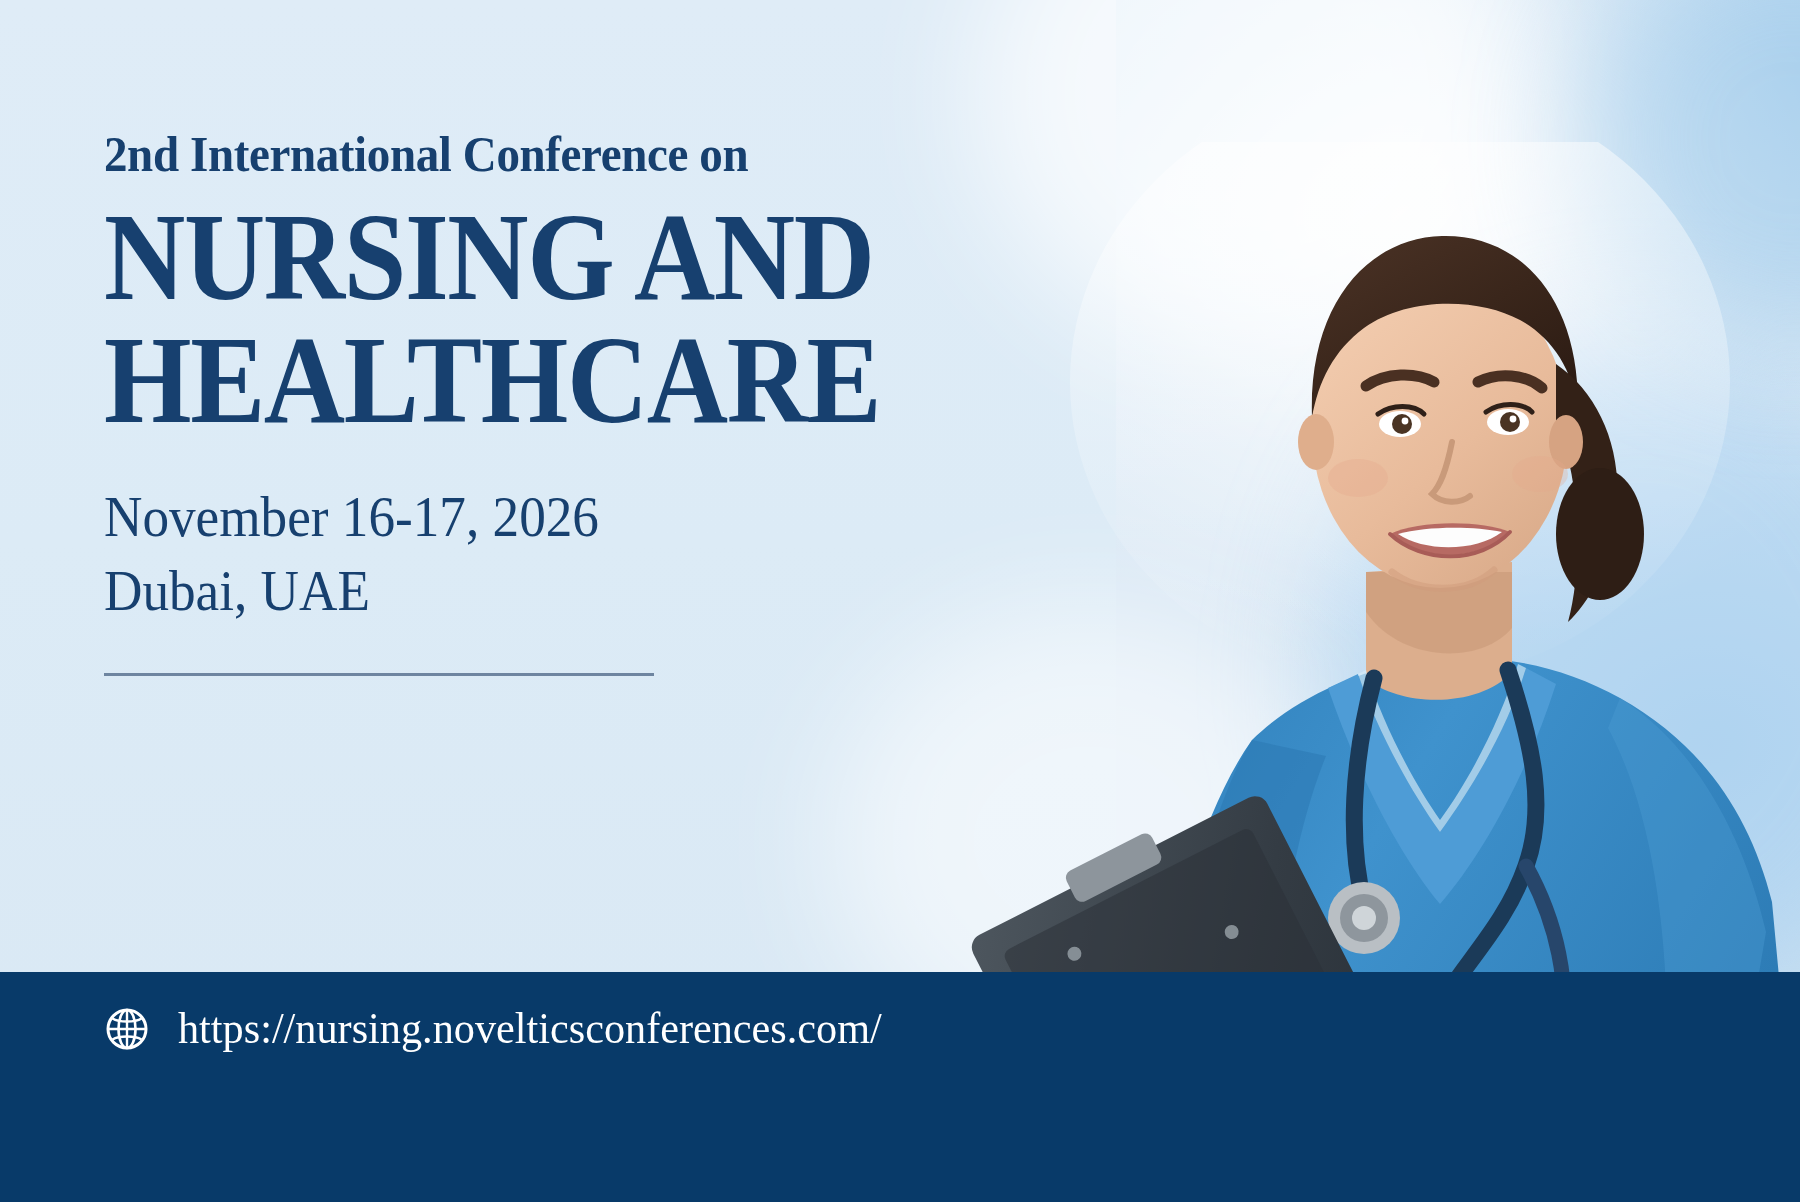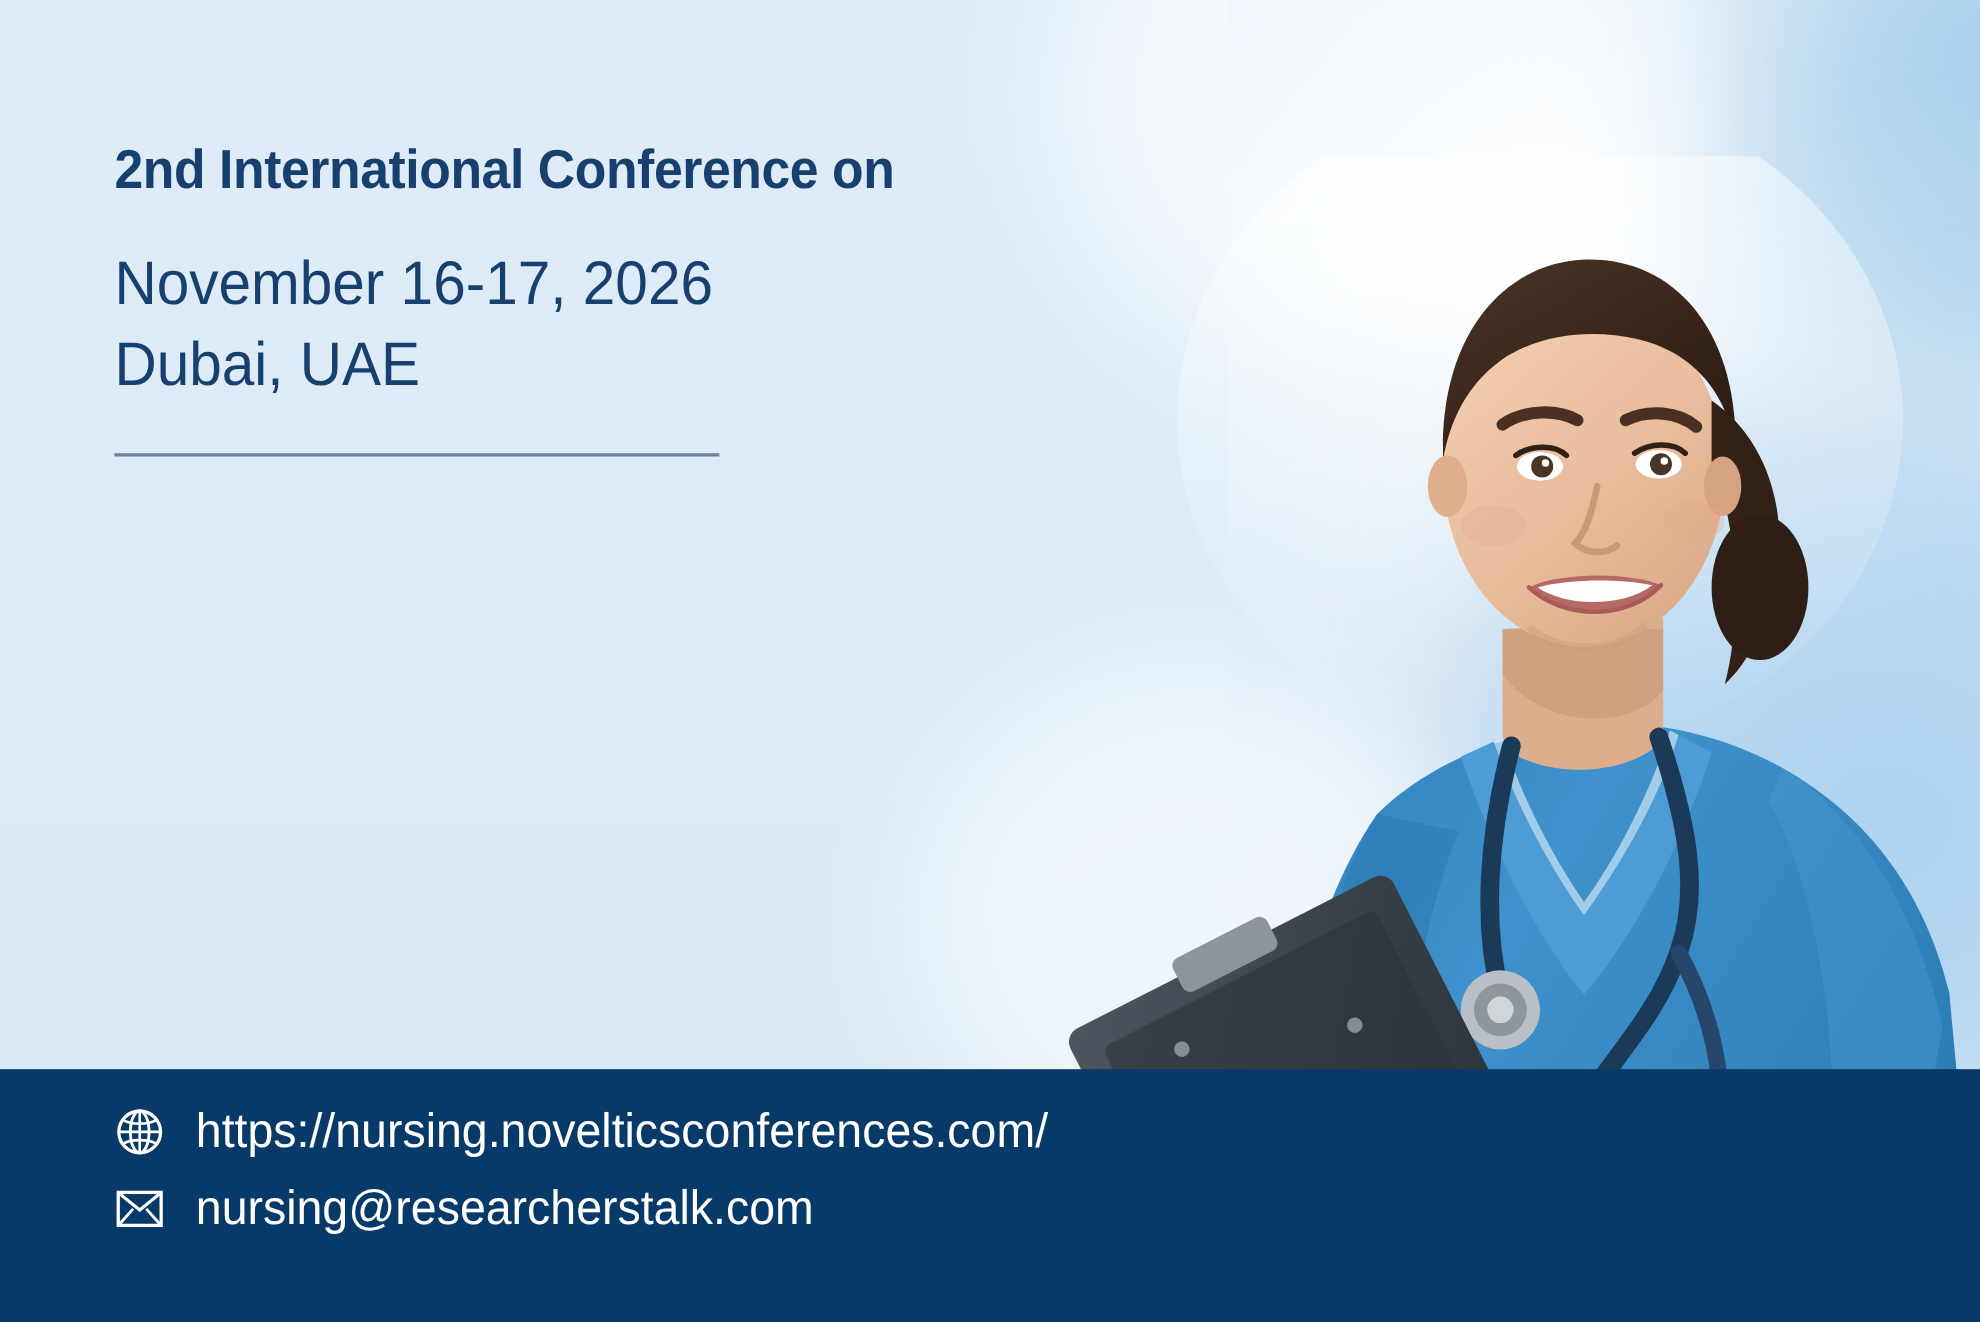--- a/index.html
+++ b/index.html
@@ -6,21 +6,21 @@
     margin: 0;
     padding: 0;
     background: #ffffff;
   }
 
   .banner {
     position: relative;
     width: 1800px;
     height: 1202px;
     overflow: hidden;
-    font-family: Liberation Sans, sans-serif;
+    font-family: Liberation Serif, serif;
     background: #dbe9f5;
   }
 
   
   .bg-base {
     position: absolute;
     inset: 0;
     background:
       radial-gradient(ellipse 900px 700px at 78% 18%, rgba(255,255,255,0.85) 0%, rgba(255,255,255,0) 62%),
       radial-gradient(ellipse 700px 620px at 95% 62%, rgba(168,208,238,0.75) 0%, rgba(168,208,238,0) 65%),
@@ -285,20 +285,24 @@
                  C 358 1002, 316 992, 300 966 C 288 944, 300 912, 318 900 Z" fill="#edc2a2"></path>
         <path d="M330 912 C 352 906, 378 910, 392 926" stroke="#d3a181" stroke-width="6" fill="none" stroke-linecap="round" opacity="0.7"></path>
         <path d="M326 942 C 350 936, 376 940, 390 954" stroke="#d3a181" stroke-width="6" fill="none" stroke-linecap="round" opacity="0.7"></path>
       </g>
     </svg>
   </div>
 
   <div class="content">
     <div class="eyebrow">2nd International Conference on</div>
 
+    <div class="title-block">
+      <div class="title-line">NURSING AND</div>
+      <div class="title-line">HEALTHCARE</div>
+    </div>
 
     <div class="meta-block">
       <div class="meta-line">November 16-17, 2026</div>
       <div class="meta-line">Dubai, UAE</div>
     </div>
 
     <div class="rule"></div>
   </div>
 
   <div class="footer">
@@ -311,28 +315,17 @@
             <ellipse cx="22" cy="22" rx="8.5" ry="19" fill="none" stroke="#ffffff" stroke-width="2.6"></ellipse>
             <line x1="3" y1="22" x2="41" y2="22" stroke="#ffffff" stroke-width="2.6"></line>
             <path d="M7.5 11.5 C 14 15.5, 30 15.5, 36.5 11.5" fill="none" stroke="#ffffff" stroke-width="2.4"></path>
             <path d="M7.5 32.5 C 14 28.5, 30 28.5, 36.5 32.5" fill="none" stroke="#ffffff" stroke-width="2.4"></path>
             <line x1="22" y1="3" x2="22" y2="41" stroke="#ffffff" stroke-width="2.4"></line>
           </svg>
         </span>
         <span class="footer-text">https://nursing.novelticsconferences.com/</span>
       </div>
 
-      <div class="footer-row">
-        <span class="footer-icon">
-          <svg width="44" height="36" viewBox="0 0 44 36" xmlns="http://www.w3.org/2000/svg">
-            <rect x="2.5" y="3" width="39" height="30" fill="none" stroke="#ffffff" stroke-width="3"></rect>
-            <path d="M3.5 4 L 22 19 L 40.5 4" fill="none" stroke="#ffffff" stroke-width="2.8"></path>
-            <path d="M3.5 32 L 16 18" fill="none" stroke="#ffffff" stroke-width="2.6"></path>
-            <path d="M40.5 32 L 28 18" fill="none" stroke="#ffffff" stroke-width="2.6"></path>
-          </svg>
-        </span>
-        <span class="footer-text">nursing@researcherstalk.com</span>
-      </div>
 
     </div>
   </div>
 
 </div>
 
 </body></html>

